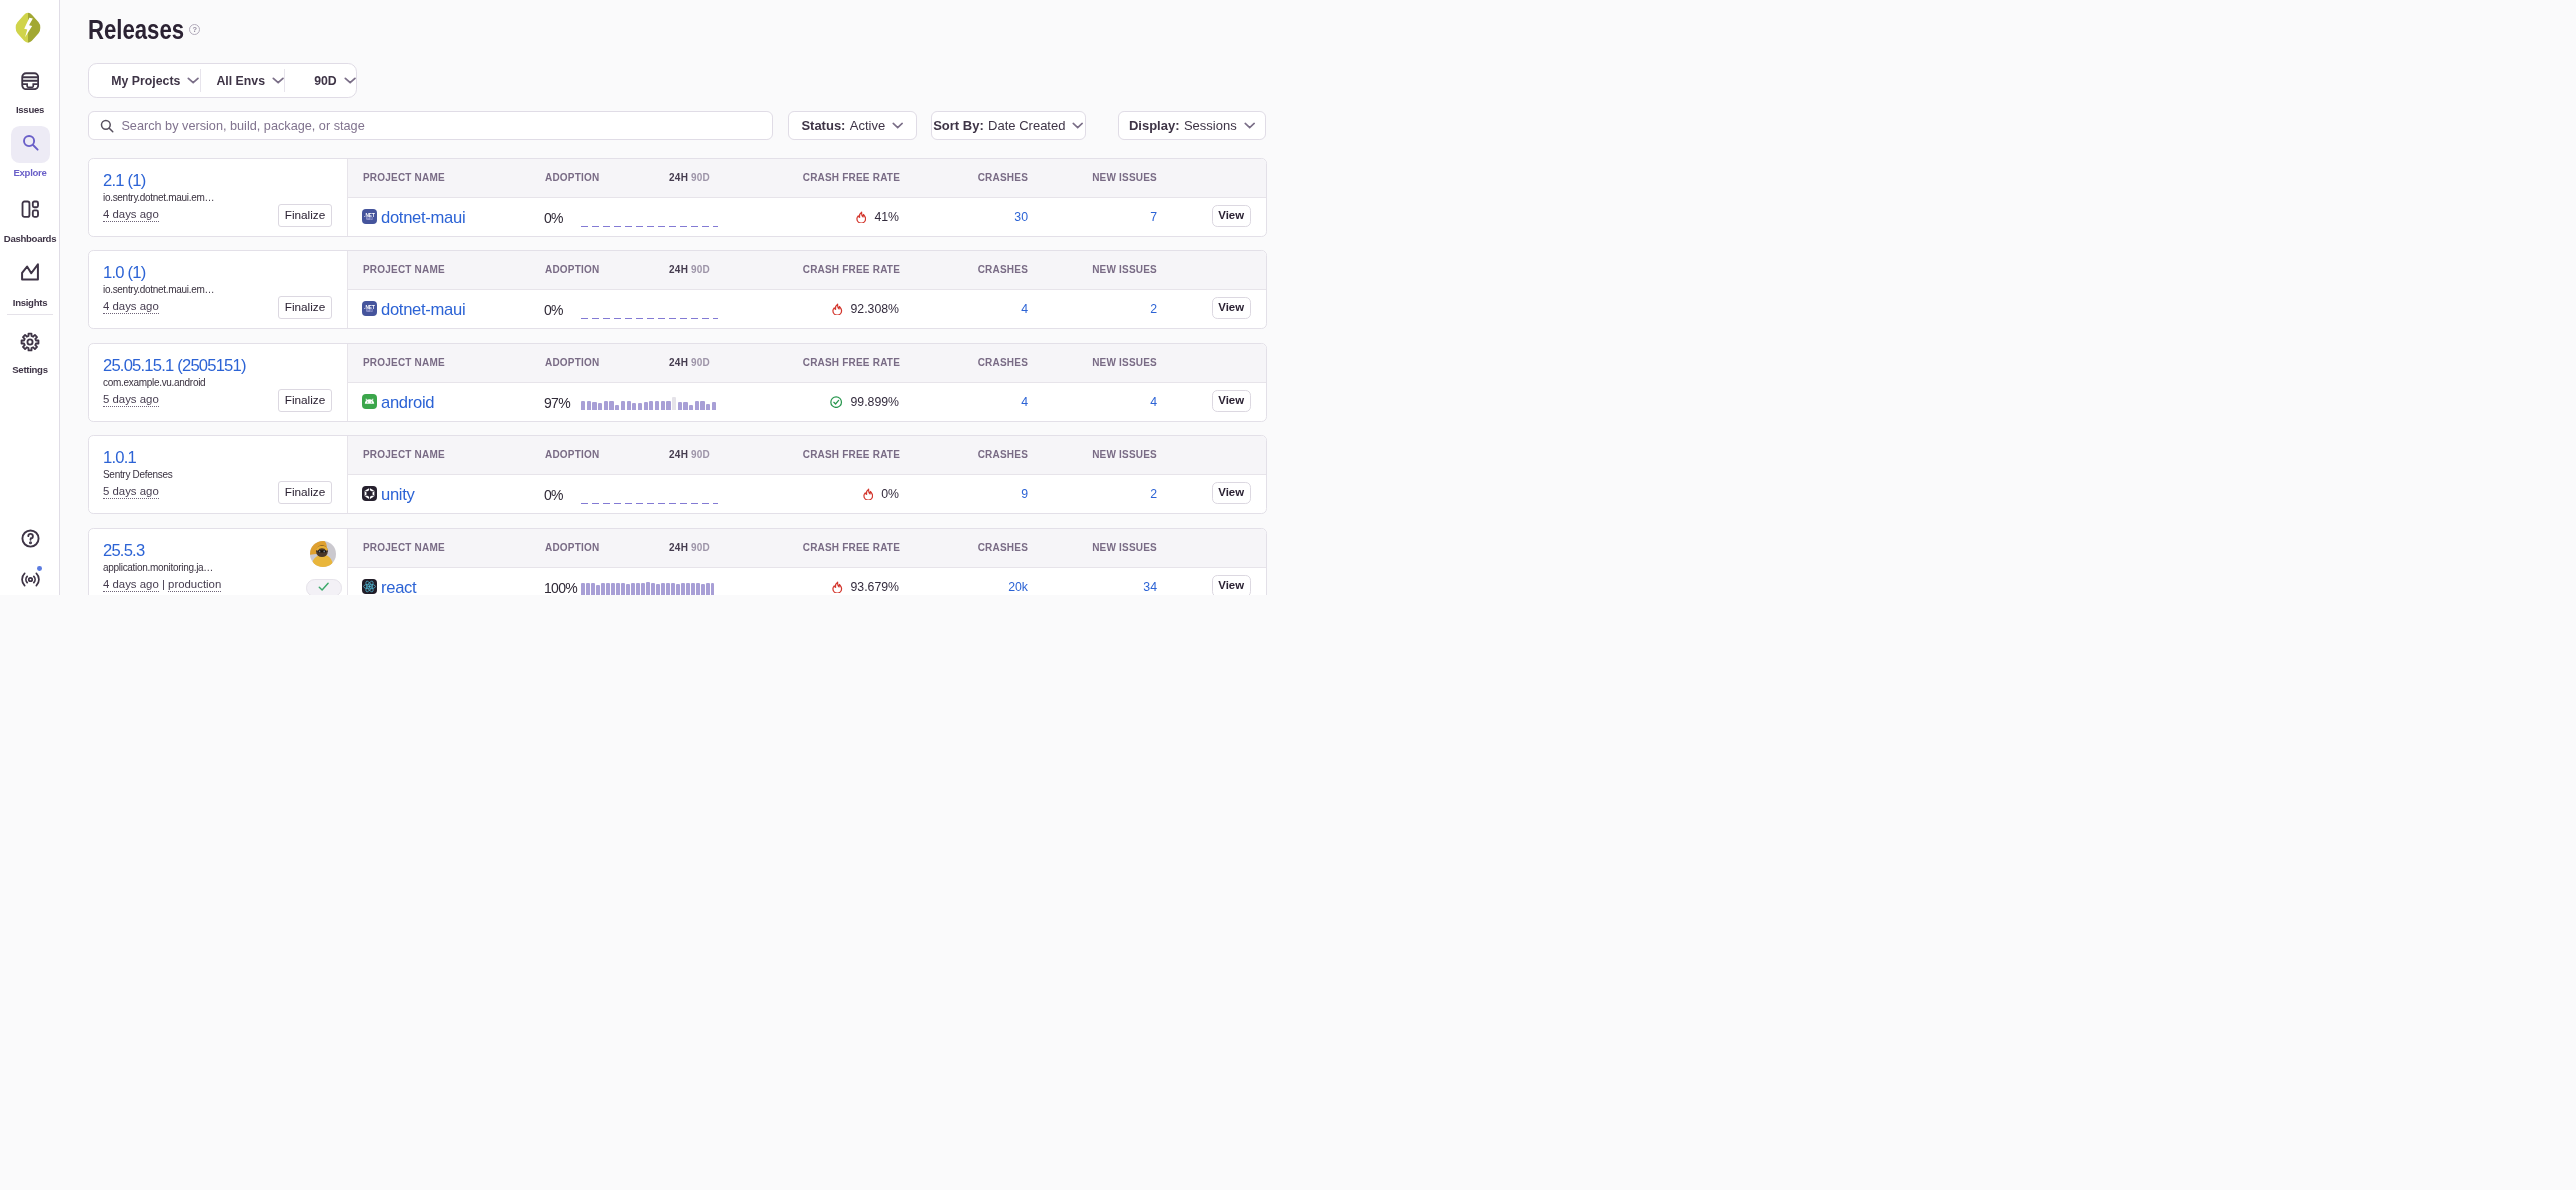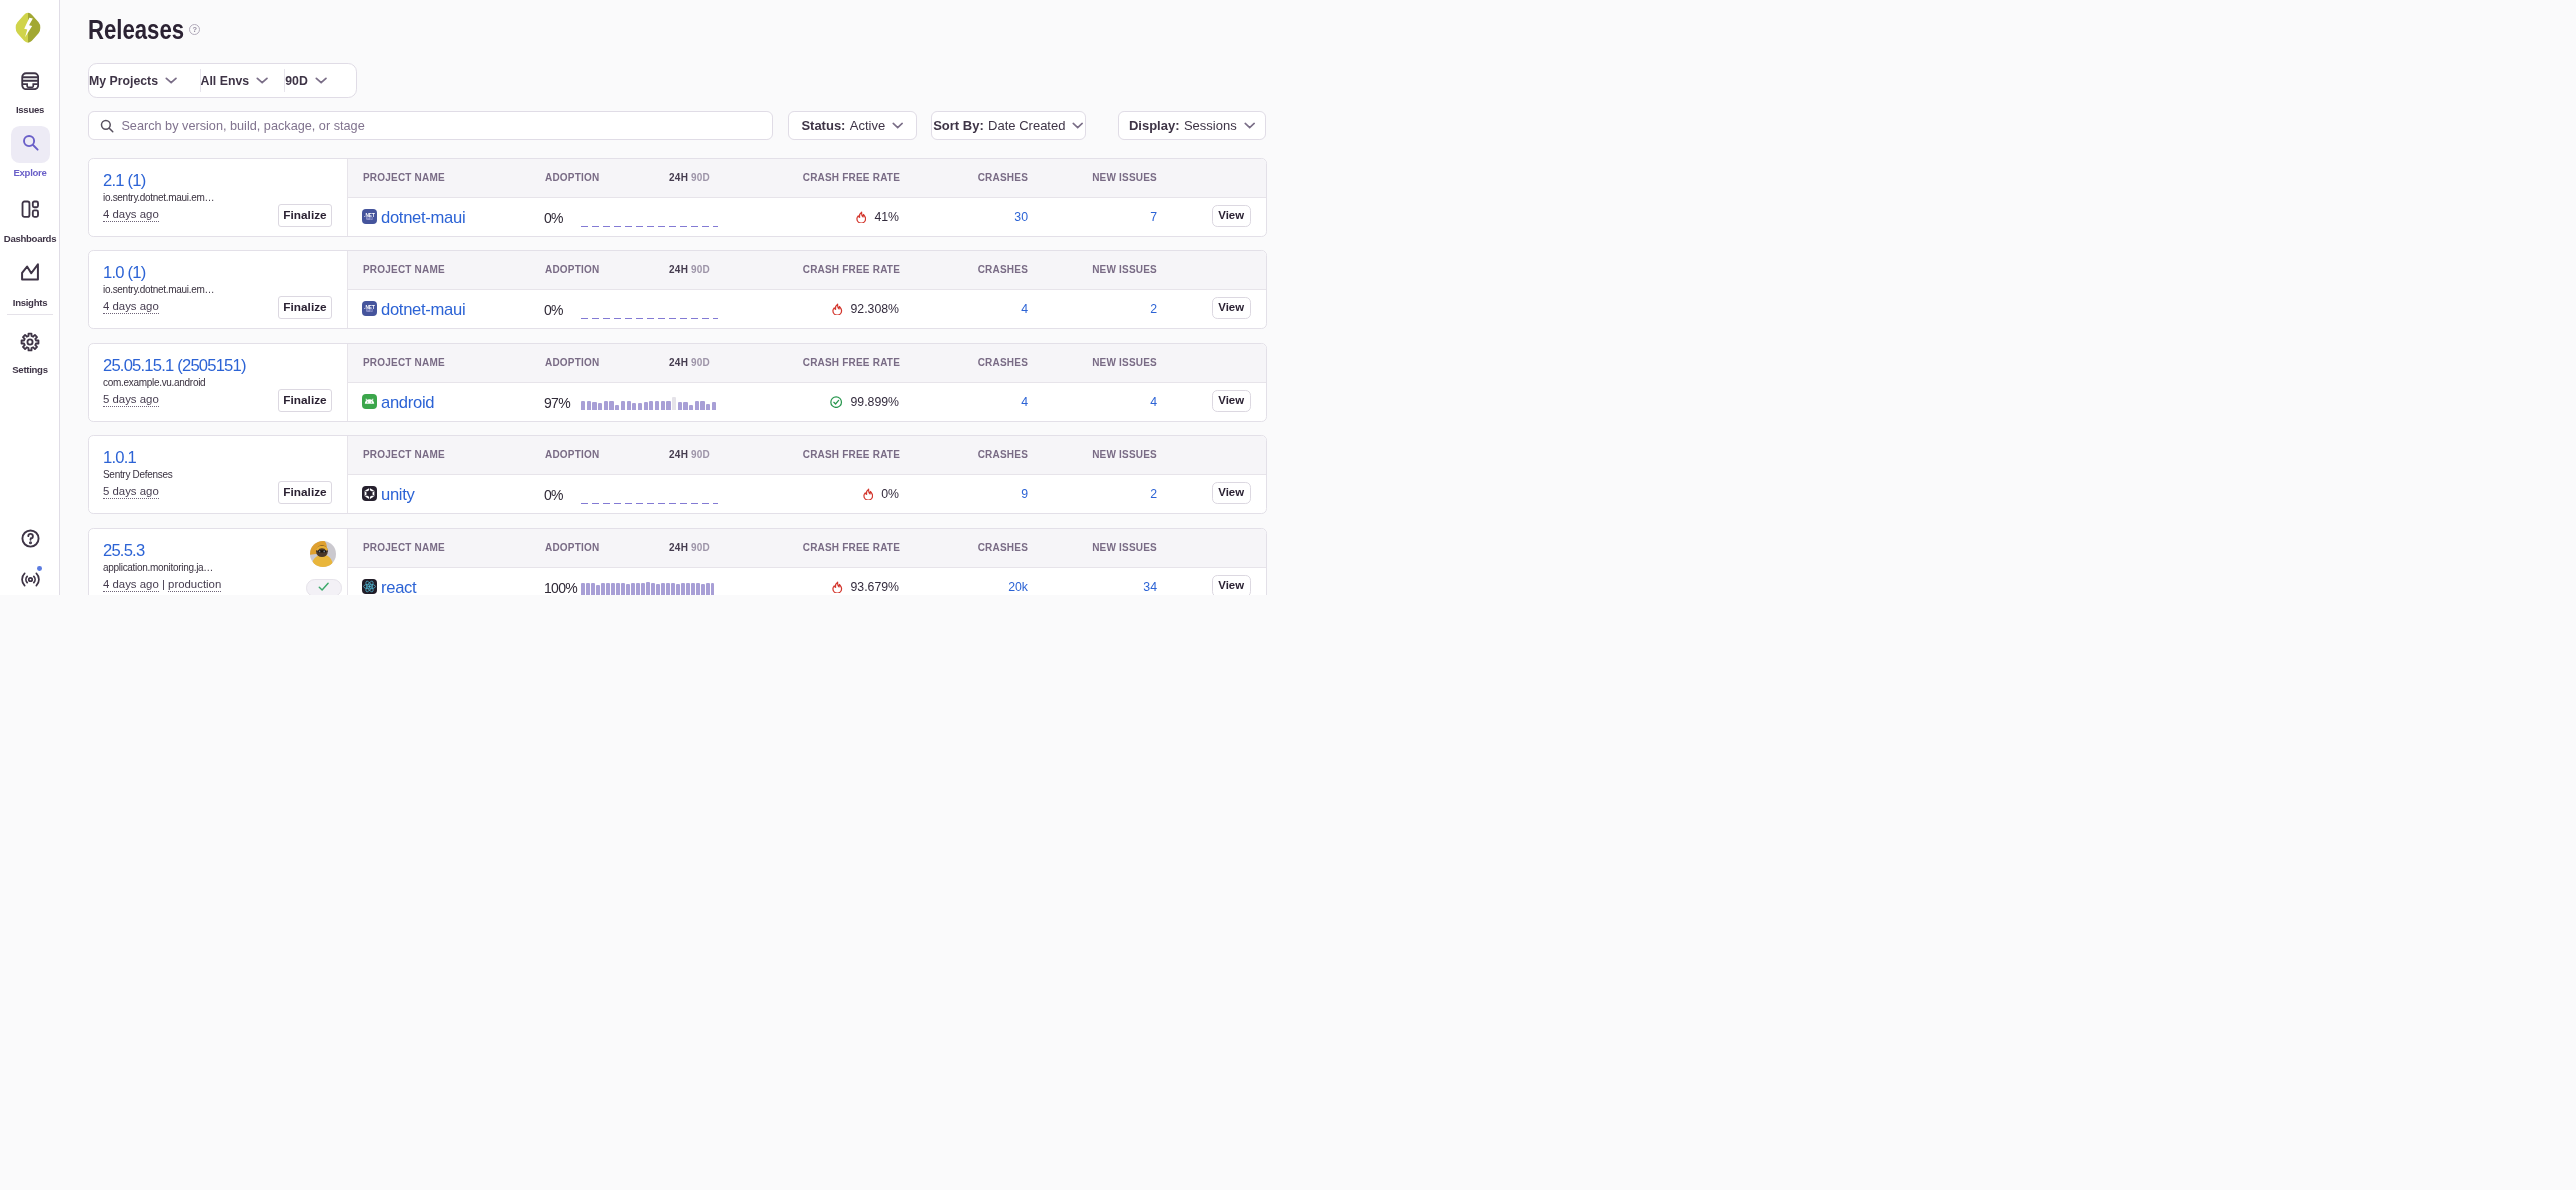--- a/index.html
+++ b/index.html
@@ -13,21 +13,21 @@
 .slbl.active { color:#6a5fc8; }
 #logo { position:absolute; left:15px; top:12.3px; }
 .explore-bg { position:absolute; left:10.5px; top:126px; width:39px; height:37px; background:#edebf5; border-radius:8.8px; }
 
 
 h1 { position:absolute; left:88px; top:15px; font-size:27px; font-weight:700; color:#2b2233; transform:scaleX(0.82); transform-origin:left; letter-spacing:0; white-space:nowrap; }
 #help-title { position:absolute; left:189px; top:23.6px; width:11.4px; height:11.4px; border-radius:50%; border:1.1px solid #b3acbc; color:#958da1; font-size:7.4px; font-weight:700; text-align:center; line-height:9.2px; }
 
 
 #filterbar { position:absolute; left:88px; top:63px; width:269px; height:35px; background:#fff; border:0.9px solid #e0dce6; border-radius:8.8px; display:flex; align-items:center; }
-#filterbar .seg { display:flex; align-items:center; justify-content:flex-start; font-size:12.3px; font-weight:700; color:#3e3446; white-space:nowrap; }
+#filterbar .seg { display:flex; align-items:center; justify-content:flex-end; font-size:12.3px; font-weight:700; color:#3e3446; white-space:nowrap; }
 #filterbar .sep { width:0.9px; height:23px; background:#e7e4ec; }
 .chev { display:inline-block; margin-left:7px; }
 
 
 .inputrow { position:absolute; top:111px; height:29px; background:#fff; border:0.9px solid #e0dce6; border-radius:6.1px; }
 #search { left:88px; width:685px; display:flex; align-items:center; padding-left:10.5px; color:#80738e; font-size:12.7px; }
 #search svg { margin-right:7.9px; }
 .drop { display:flex; align-items:center; justify-content:center; font-size:13px; color:#3e3446; white-space:nowrap; }
 .drop b { font-weight:700; margin-right:4.4px; }
 #drop-status { left:788px; width:129px; }
@@ -35,21 +35,21 @@
 #drop-display { left:1118px; width:148px; }
 
 
 .card { position:absolute; left:88px; width:1179px; height:79px; background:#fff; border:0.9px solid #e3e0e8; border-radius:5.3px;padding-left:9px; }
 .left { position:absolute; left:0; top:0; bottom:0; width:259px; border-right:0.9px solid #e7e4ea; }
 .ver { position:absolute; left:14px; top:12.3px; font-size:16.6px; letter-spacing:-0.8px; color:#2c63d5; white-space:nowrap; }
 .pkg { position:absolute; left:14px; top:33px; font-size:10px; letter-spacing:-0.3px; color:#39313f; white-space:nowrap; }
 .time { position:absolute; left:14px; top:49px; font-size:11.4px; color:#453c4f; white-space:nowrap; }
 .time u { text-decoration:none; border-bottom:0.9px dotted #6f6479; padding-bottom:0.9px; }
 .time b2 { font-weight:normal; }
-.finalize { position:absolute; right:15px; top:45px; width:54px; height:23px; border:0.9px solid #dcd8e1; border-radius:3px; background:#fff; font-size:11.8px; font-weight:700; color:#2b2233; text-align:center; line-height:21px; }
+.finalize { position:absolute; right:15px; top:45px; width:54px; height:23px; border:0.9px solid #dcd8e1; border-radius:3px; background:#fff; font-size:11.8px; font-weight:400; color:#2b2233; text-align:center; line-height:21px; }
 .right { position:absolute; left:259px; right:0; top:0; bottom:0; }
 .rhead { position:absolute; left:0; right:0; top:0; height:39px; background:#f6f5f8; border-bottom:0.9px solid #e7e4ea; border-radius:0 4.4px 0 0; }
 .rhead span { position:absolute; top:13px; font-size:10px; font-weight:700; color:#796b85; letter-spacing:0.2px; white-space:nowrap; }
 .h-proj { left:15px; }
 .h-adopt { left:197px; }
 .h-2490 { right:556px; color:#453c4f !important; }
 .h-2490 i { font-style:normal; color:#9d94a8; }
 .h-cfr { right:366px; }
 .h-crash { right:238px; }
 .h-new { right:109px; }

